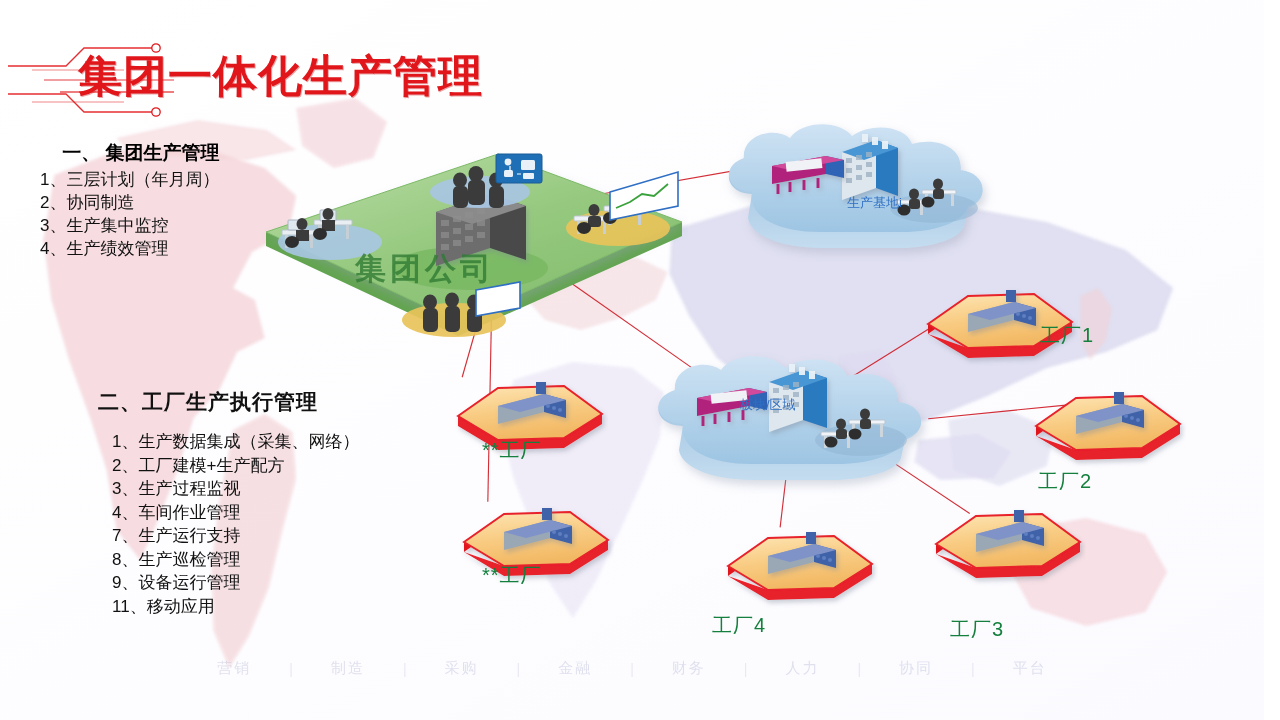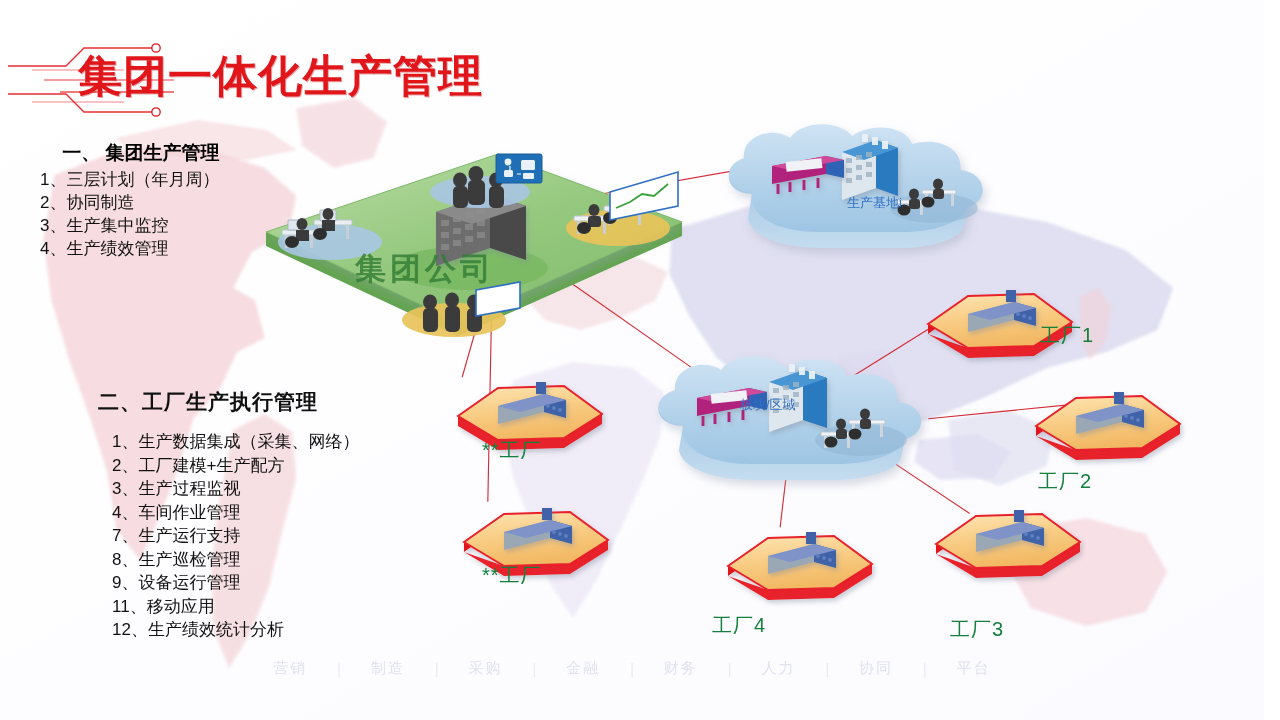--- a/index.html
+++ b/index.html
@@ -93,21 +93,21 @@
     letter-spacing: 1px;
   }
 
   
   .footer {
     position: absolute;
     left: 0; right: 0; bottom: 42px;
     display: flex;
     justify-content: center;
     align-items: center;
-    gap: 8px;
+    gap: 16px;
     opacity: 0.42;
   }
   .footer-item {
     font-size: 15px;
     color: #b9bbd6;
     padding: 0 22px;
     white-space: nowrap;
     letter-spacing: 2px;
   }
   .footer-sep { color: #cfd0e4; font-size: 14px; }
@@ -600,21 +600,20 @@
     <div class="block-heading">二、工厂生产执行管理</div>
     <ul class="block-list">
       <li>1、生产数据集成（采集、网络）</li>
       <li>2、工厂建模+生产配方</li>
       <li>3、生产过程监视</li>
       <li>4、车间作业管理</li>
       <li>7、生产运行支持</li>
       <li>8、生产巡检管理</li>
       <li>9、设备运行管理</li>
       <li>11、移动应用</li>
-      <li>12、生产绩效统计分析</li>
     </ul>
   </div>
 
   <div class="footer">
     <span class="footer-item">营销</span>
     <span class="footer-sep">|</span>
     <span class="footer-item">制造</span>
     <span class="footer-sep">|</span>
     <span class="footer-item">采购</span>
     <span class="footer-sep">|</span>

